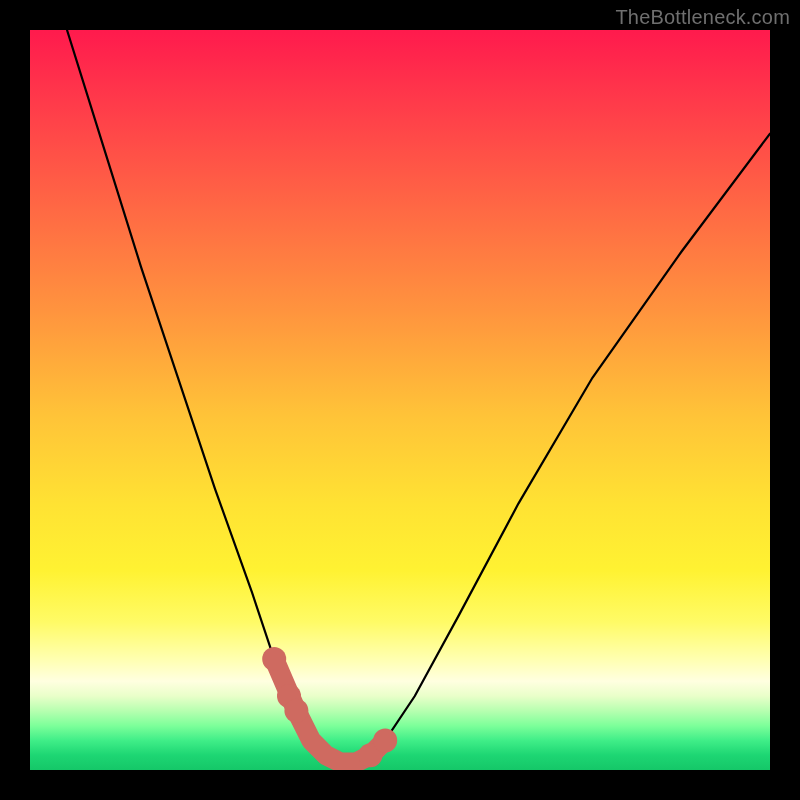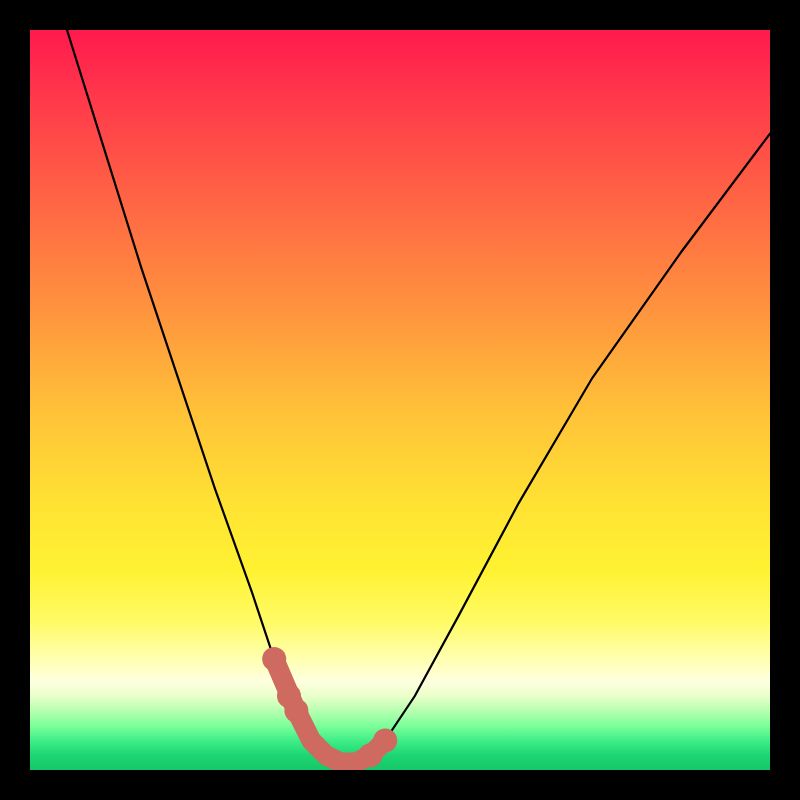--- a/index.html
+++ b/index.html
@@ -76,20 +76,21 @@
     stroke-linejoin: round;
   }
   .dot {
     fill: #cf6a60;
   }
 </style>
 </head>
 <body>
 
 <div class="frame">
+  <div class="watermark">TheBottleneck.com</div>
   <div class="plot">
     <svg class="curve" viewBox="0 0 740 740">
       <path id="thin-path" class="thin" d="M37.0 0.0 L74.0 118.4 L111.0 236.8 L148.0 347.8 L185.0 458.8 L222.0 562.4 L244.2 629.0 L266.4 680.8 L281.2 710.4 L296.0 725.2 L310.8 732.6 L325.6 732.6 L340.4 725.2 L355.2 710.4 L384.8 666.0 L429.2 584.6 L488.4 473.6 L562.4 347.8 L651.2 222.0 L740.0 103.6"></path>
       <path id="fat-path" class="fat" d="M244.2 629.0 L266.4 680.8 L281.2 710.4 L296.0 725.2 L310.8 732.6 L325.6 732.6 L340.4 725.2 L355.2 710.4"></path>
       <g id="dots">
           <circle cx="244.2" cy="629.0" r="12" class="dot"></circle>
           <circle cx="259.0" cy="666.0" r="12" class="dot"></circle>
           <circle cx="266.4" cy="680.8" r="12" class="dot"></circle>
           <circle cx="340.4" cy="725.2" r="12" class="dot"></circle>
           <circle cx="355.2" cy="710.4" r="12" class="dot"></circle>

